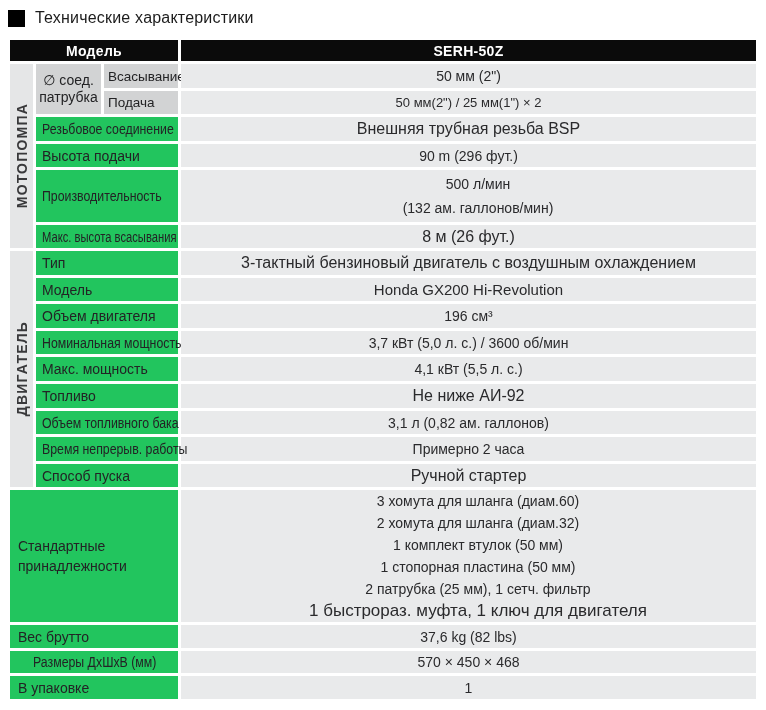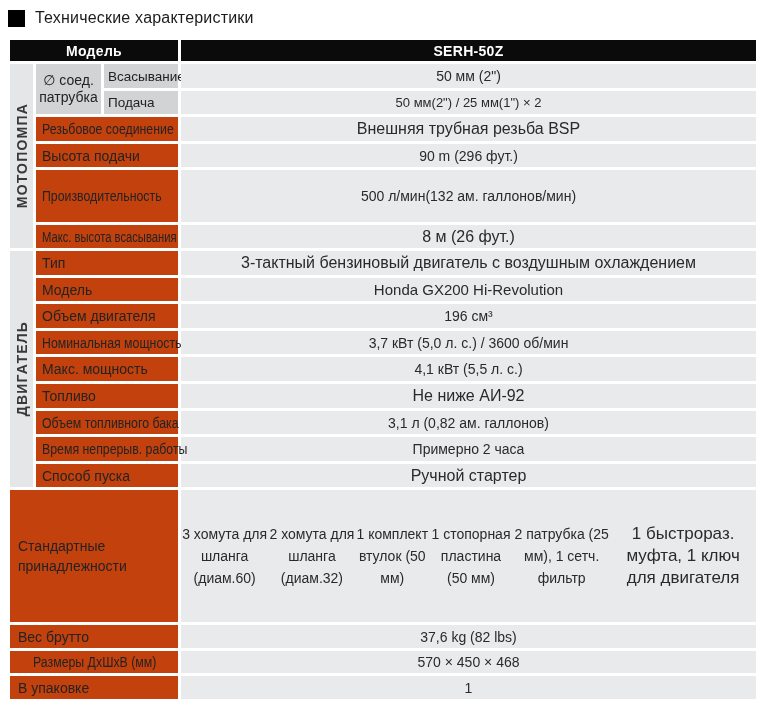--- a/index.html
+++ b/index.html
@@ -15,25 +15,25 @@
     display:grid;
     width:724px;
     grid-template-columns:23px 65px 74px 575px;
     grid-template-rows:21px 24px 23px 24px 23px 52px 23px 24px 23px 24px 23px 24px 24px 23px 24px 23px 132px 23px 22px 23px;
     column-gap:3px;
     row-gap:3px;
   }
 
   .cell{display:flex;align-items:center;font-size:14px;min-width:0;}
   .hdr{background:#0b0b0b;color:#ffffff;font-weight:bold;justify-content:center;font-size:14px;letter-spacing:0.3px;}
-  .lbl{background:#c2410c;padding-left:6px;color:#232325;}
+  .lbl{background:#22c55e;padding-left:6px;color:#232325;}
   .lbl2{background:#d2d3d4;padding-left:4px;font-size:13.5px;}
   .port{background:#d2d3d4;justify-content:center;text-align:center;line-height:1.2;padding:8px 2px;}
   .val{background:#e9eaeb;justify-content:center;text-align:center;color:#2a2a2c;}
-  .vcol{flex-direction:row;justify-content:center;}
+  .vcol{flex-direction:column;justify-content:center;padding-left:19px;}
   .band{background:#e5e6e7;justify-content:center;align-items:center;}
   .vtext{writing-mode:vertical-rl;transform:rotate(180deg);font-weight:700;font-size:14px;letter-spacing:1.2px;color:#39393b;white-space:nowrap;}
 
   .cond88{display:inline-block;transform:scaleX(.88);transform-origin:left center;white-space:nowrap;}
   .cond80{display:inline-block;transform:scaleX(.80);transform-origin:left center;white-space:nowrap;}
   .v16{font-size:16px;}
   .v15{font-size:15px;text-align:right;}
   .v13{font-size:13px;}
   .line{line-height:24px;}
   .acc-line{line-height:22px;font-size:14px;}

